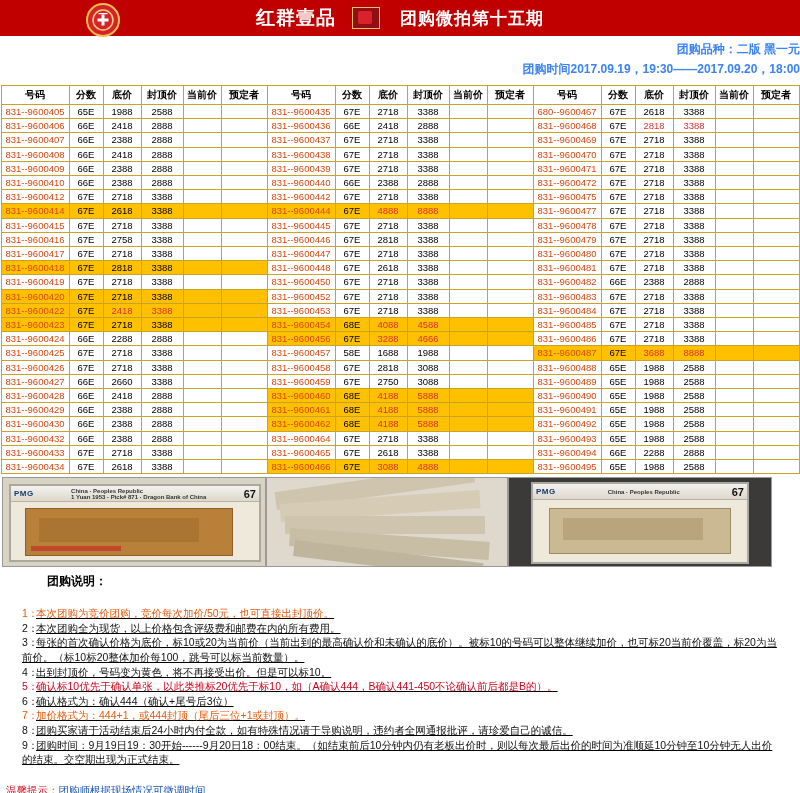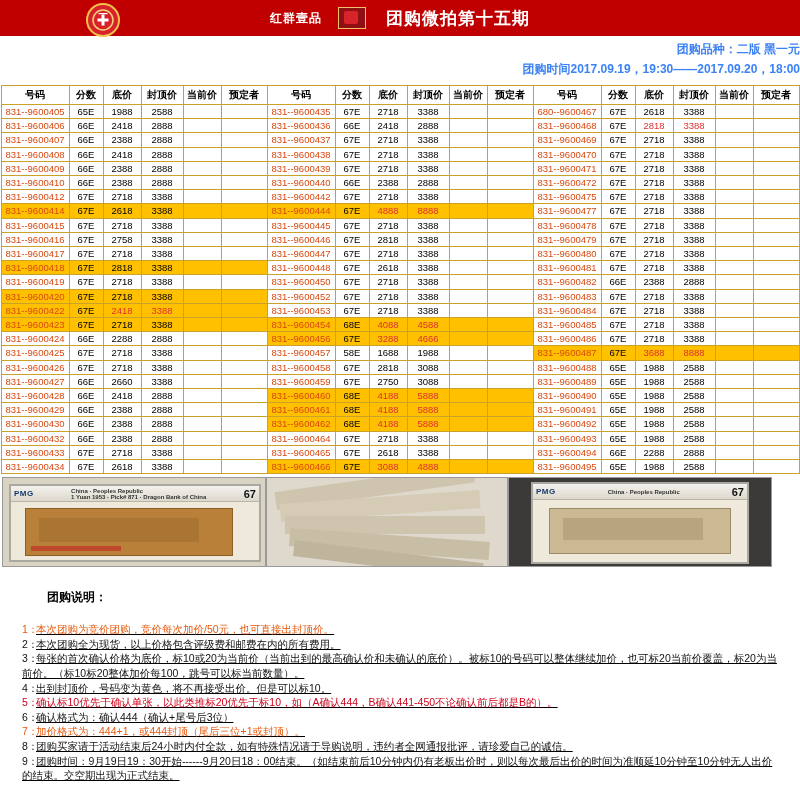--- a/index.html
+++ b/index.html
@@ -16,21 +16,21 @@
     display:flex;align-items:center;justify-content:center;
     position:relative;
   }
   .logo{
     position:absolute;left:86px;top:3px;width:30px;height:30px;
     border-radius:50%;background:#d7222a;border:2px solid #f2c14b;
     display:flex;align-items:center;justify-content:center;
   }
   .logo svg{display:block;}
   .header .brand{
-    font-size:12px;font-weight:bold;letter-spacing:1px;margin-right:8px;
+    font-size:19px;font-weight:bold;letter-spacing:1px;margin-right:8px;
   }
   .header .redsq{
     display:inline-block;width:26px;height:20px;background:#8f0f12;
     border:1px solid #f0c06a;margin:0 8px;position:relative;
   }
   .header .redsq:after{
     content:"";position:absolute;left:5px;top:3px;width:14px;height:13px;
     background:#d8232a;border-radius:2px;
   }
   .header .title{
@@ -93,21 +93,21 @@
   .note{
     position:absolute;background:#b9803a;border:1px solid #8d5f26;
   }
   .note.tan{background:#cbb994;border-color:#9d8a66;}
   .fan{position:absolute;background:#cfc5ae;transform-origin:bottom left;}
   
   .notes{
     padding:4px 6px 2px 6px;
   }
   .notes h3{
-    margin:16px 0 2px 0;font-size:12px;font-weight:bold;padding-left:41px;
+    margin:0 0 2px 0;font-size:12px;font-weight:bold;padding-left:41px;
   }
   .notes ol{margin:16px;padding:0;list-style:none;text-decoration:underline;}
   .notes li{
     font-size:10.5px;line-height:14.6px;margin:0;padding:0 0 0 0;
     color:#111;
   }
   .notes li .num{display:inline-block;width:14px;}
   .or{color:#e8590c;}
   .rd{color:#d0021b;}
   .bl{color:#1a52b5;}

